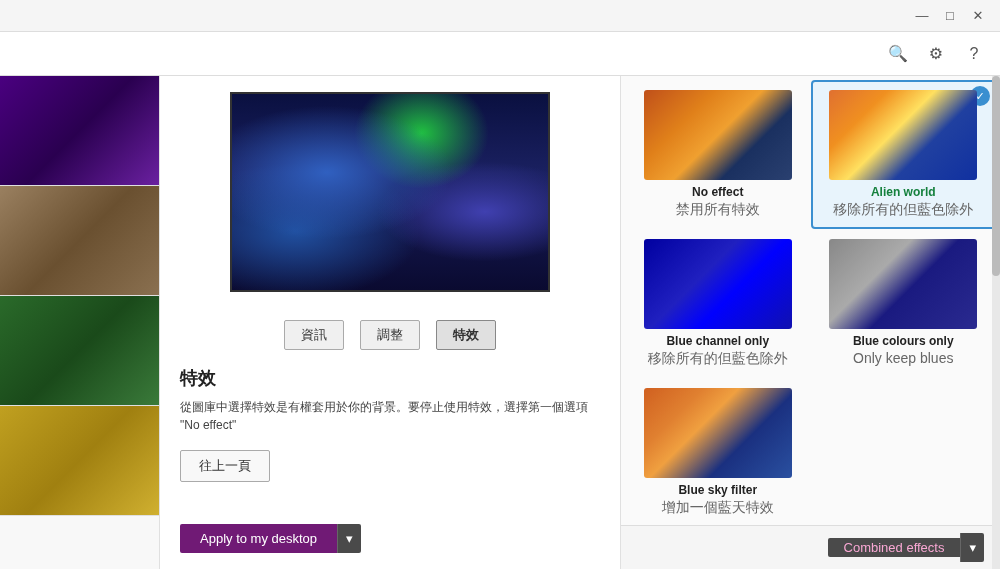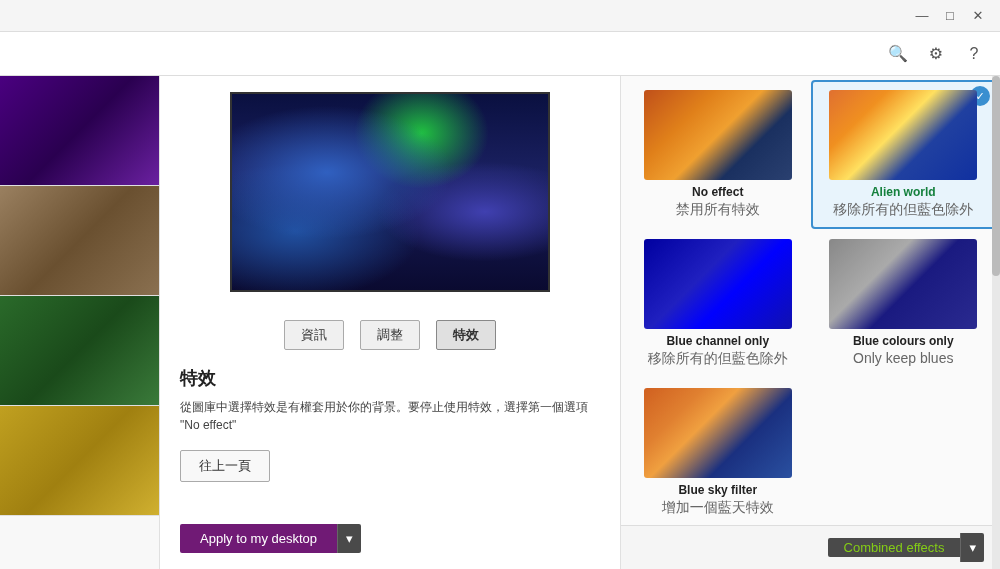--- a/index.html
+++ b/index.html
@@ -248,21 +248,21 @@
       justify-content: flex-end;
       padding: 0 16px;
     }
     .combined-btn-group {
       display: flex;
       align-items: center;
     }
     .combined-btn {
       padding: 2px 16px;
       background: #4a4a4a;
-      color: #84cc16;
+      color: #f9a8d4;
       border: none;
       cursor: pointer;
       font-size: 13px;
       border-radius: 2px 0 0 2px;
     }
     .combined-btn-arrow {
       padding: 7px 8px;
       background: #4a4a4a;
       color: white;
       border: none;

